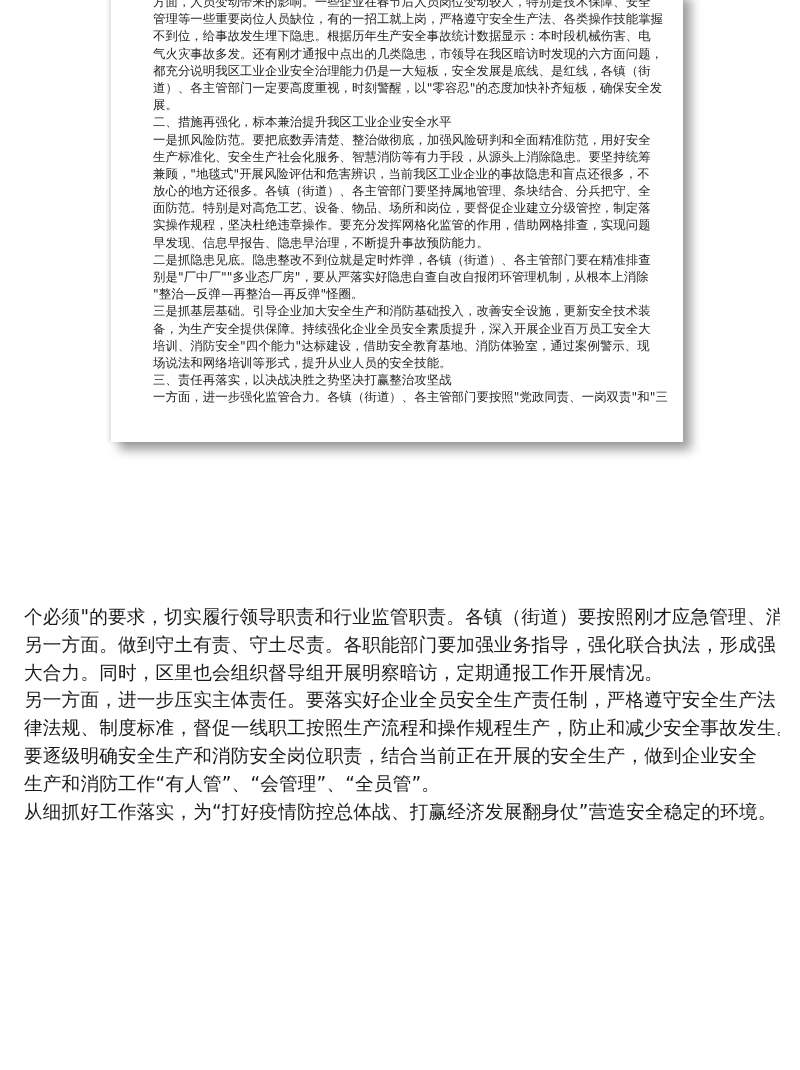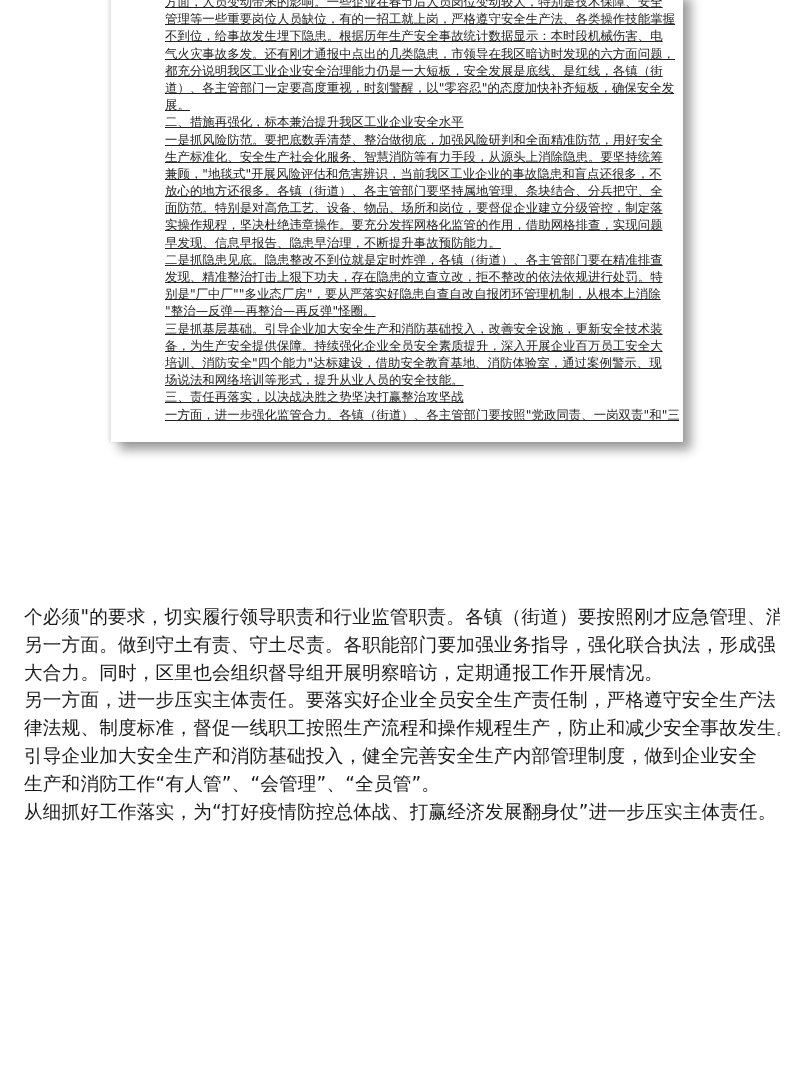--- a/index.html
+++ b/index.html
@@ -19,24 +19,23 @@
       position: absolute;
       left: 111px;
       top: -10px;
       width: 572px;
       height: 452px;
       background: #ffffff;
       box-shadow: 8px 8px 10px rgba(0,0,0,0.38), -2px 0 4px rgba(0,0,0,0.12);
     }
     .page-lines {
       position: absolute;
-      left: 54px;
+      left: 42px;
       top: 10px;
       width: 514px;
-      text-decoration: underline;
     }
     .page-line {
       font-size: 12.4px;
       line-height: 17.2px;
       height: 17.2px;
       white-space: nowrap;
       overflow: hidden;
       color: #1e1e1e;
       letter-spacing: 0.05px;
     }
@@ -73,34 +72,33 @@
     <div class="page-line">展。</div>
     <div class="page-line">二、措施再强化，标本兼治提升我区工业企业安全水平</div>
     <div class="page-line">一是抓风险防范。要把底数弄清楚、整治做彻底，加强风险研判和全面精准防范，用好安全</div>
     <div class="page-line">生产标准化、安全生产社会化服务、智慧消防等有力手段，从源头上消除隐患。要坚持统筹</div>
     <div class="page-line">兼顾，"地毯式"开展风险评估和危害辨识，当前我区工业企业的事故隐患和盲点还很多，不</div>
     <div class="page-line">放心的地方还很多。各镇（街道）、各主管部门要坚持属地管理、条块结合、分兵把守、全</div>
     <div class="page-line">面防范。特别是对高危工艺、设备、物品、场所和岗位，要督促企业建立分级管控，制定落</div>
     <div class="page-line">实操作规程，坚决杜绝违章操作。要充分发挥网格化监管的作用，借助网格排查，实现问题</div>
     <div class="page-line">早发现、信息早报告、隐患早治理，不断提升事故预防能力。</div>
     <div class="page-line">二是抓隐患见底。隐患整改不到位就是定时炸弹，各镇（街道）、各主管部门要在精准排查</div>
-    <div class="page-line">发现、精准整治打击上狠下功夫，存在隐患的立查立改，拒不整改的依法依规进行处罚。特</div>
     <div class="page-line">别是"厂中厂""多业态厂房"，要从严落实好隐患自查自改自报闭环管理机制，从根本上消除</div>
     <div class="page-line">"整治—反弹—再整治—再反弹"怪圈。</div>
     <div class="page-line">三是抓基层基础。引导企业加大安全生产和消防基础投入，改善安全设施，更新安全技术装</div>
     <div class="page-line">备，为生产安全提供保障。持续强化企业全员安全素质提升，深入开展企业百万员工安全大</div>
     <div class="page-line">培训、消防安全"四个能力"达标建设，借助安全教育基地、消防体验室，通过案例警示、现</div>
     <div class="page-line">场说法和网络培训等形式，提升从业人员的安全技能。</div>
     <div class="page-line">三、责任再落实，以决战决胜之势坚决打赢整治攻坚战</div>
     <div class="page-line">一方面，进一步强化监管合力。各镇（街道）、各主管部门要按照"党政同责、一岗双责"和"三</div>
   </div>
 </div>
 
 <div class="continuation">
   <div class="cont-line">个必须"的要求，切实履行领导职责和行业监管职责。各镇（街道）要按照刚才应急管理、消</div>
   <div class="cont-line">另一方面。做到守土有责、守土尽责。各职能部门要加强业务指导，强化联合执法，形成强</div>
   <div class="cont-line">大合力。同时，区里也会组织督导组开展明察暗访，定期通报工作开展情况。</div>
   <div class="cont-line">另一方面，进一步压实主体责任。要落实好企业全员安全生产责任制，严格遵守安全生产法</div>
   <div class="cont-line">律法规、制度标准，督促一线职工按照生产流程和操作规程生产，防止和减少安全事故发生。</div>
-  <div class="cont-line">引导企业加大安全生产和消防基础投入，健全完善安全生产内部管理制度，做到企业安全</div>
+  <div class="cont-line">要逐级明确安全生产和消防安全岗位职责，结合当前正在开展的安全生产，做到企业安全</div>
   <div class="cont-line">生产和消防工作“有人管”、“会管理”、“全员管”。</div>
-  <div class="cont-line">从细抓好工作落实，为“打好疫情防控总体战、打赢经济发展翻身仗”进一步压实主体责任。</div>
+  <div class="cont-line">从细抓好工作落实，为“打好疫情防控总体战、打赢经济发展翻身仗”营造安全稳定的环境。</div>
 </div>
 
 </body></html>

